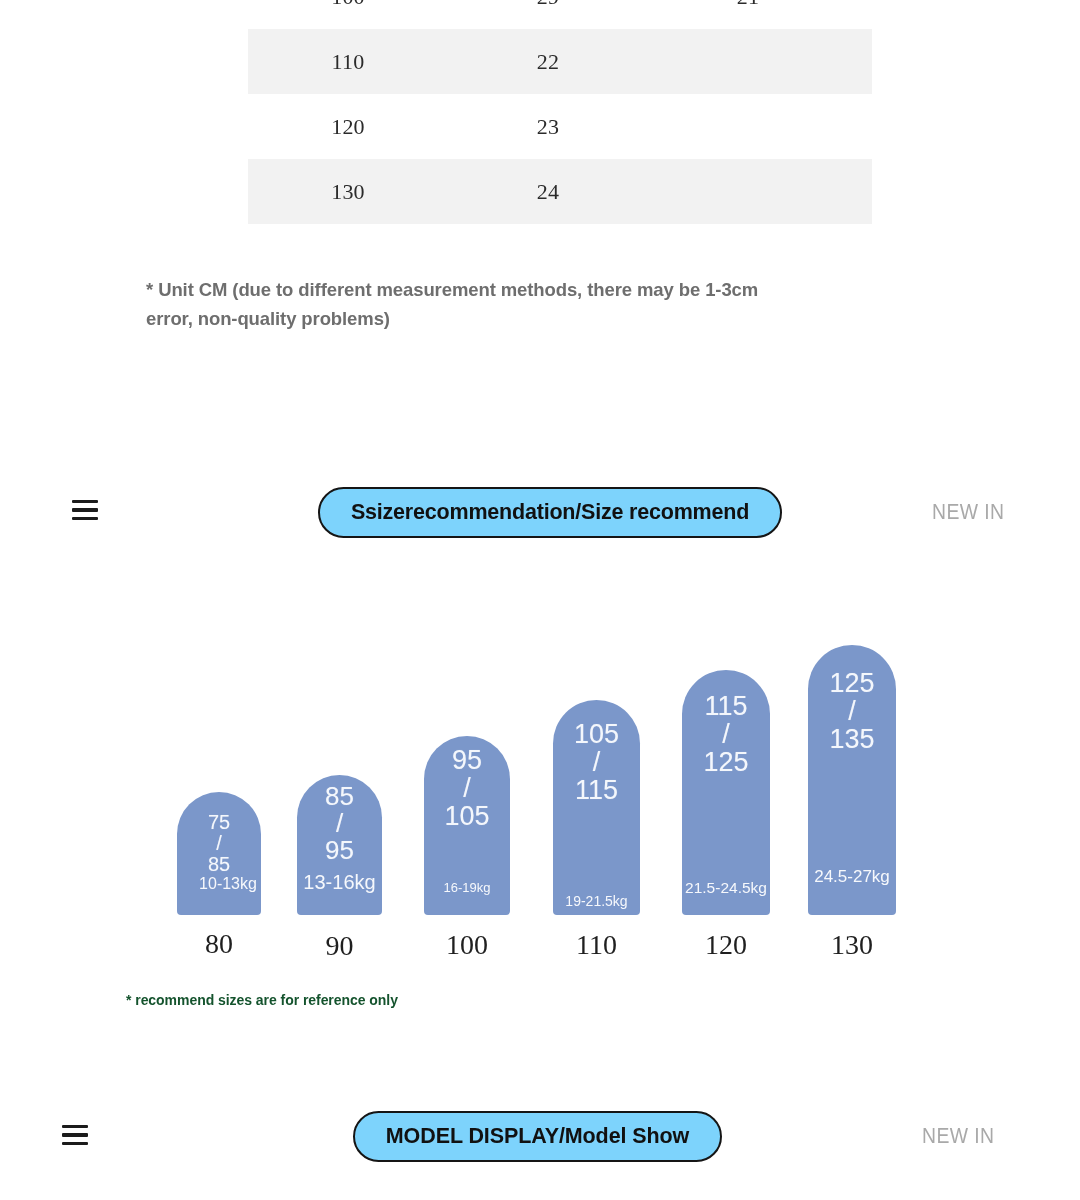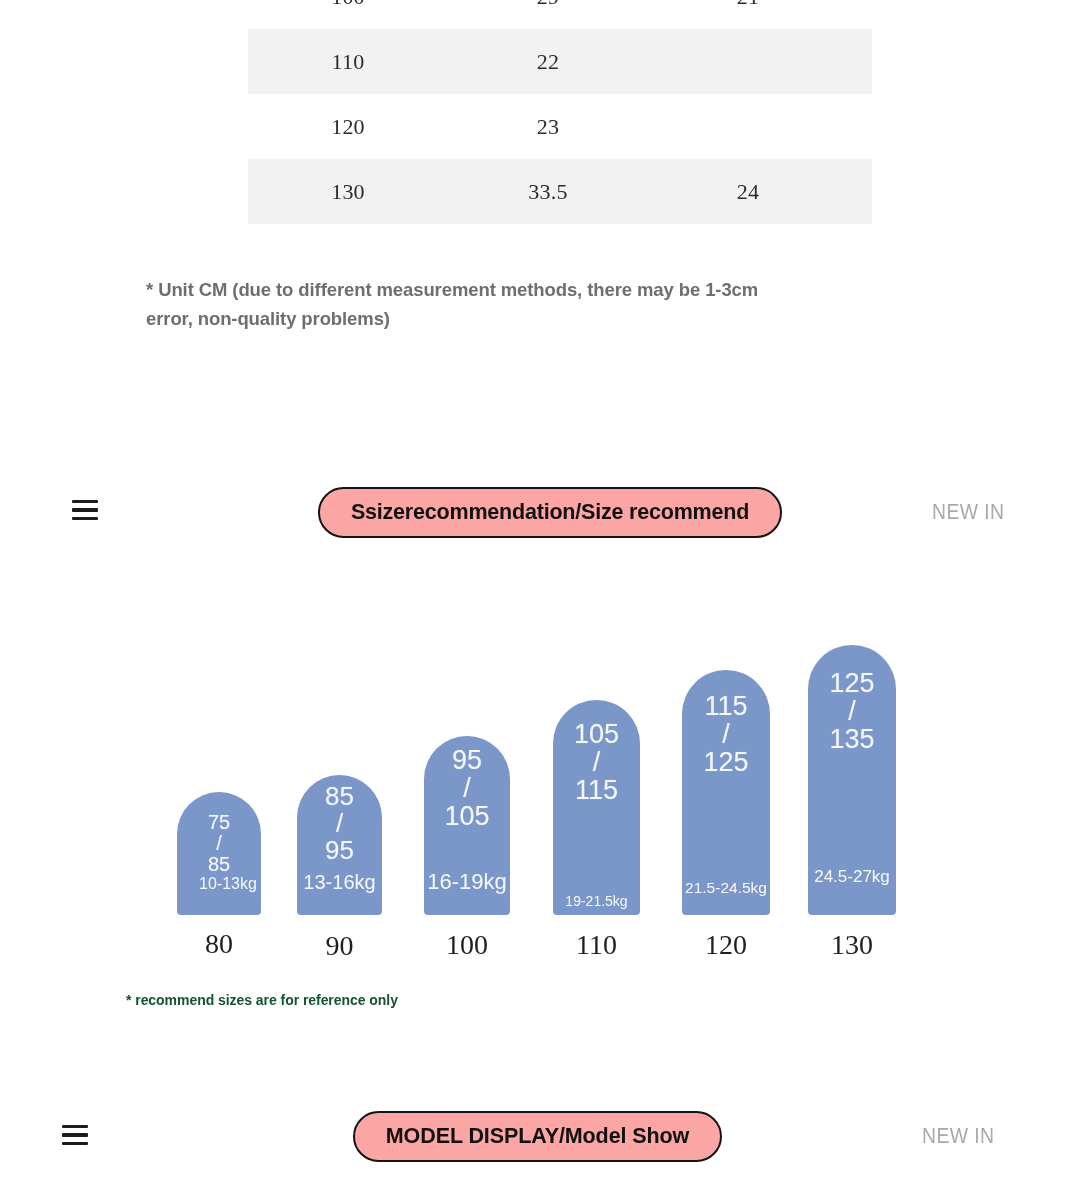--- a/index.html
+++ b/index.html
@@ -83,21 +83,21 @@
     height: 3.2px;
     background: #1b1b1b;
     border-radius: 1px;
   }
 
   .pill {
     position: absolute;
     box-sizing: border-box;
     border: 2.4px solid #151515;
     border-radius: 999px;
-    background: #fca5a5;
+    background: #7dd3fc;
     display: flex;
     align-items: center;
     justify-content: center;
     font-weight: bold;
     color: #111;
     white-space: nowrap;
   }
   #pill-size {
     left: 318px;
     top: 3px;
@@ -194,21 +194,20 @@
   <div class="tbl-row striped">
     <div class="tbl-cell c0">110</div>
     <div class="tbl-cell c2">22</div>
   </div>
   <div class="tbl-row">
     <div class="tbl-cell c0">120</div>
     <div class="tbl-cell c2">23</div>
   </div>
   <div class="tbl-row striped">
     <div class="tbl-cell c0">130</div>
-    <div class="tbl-cell c1">33.5</div>
     <div class="tbl-cell c2">24</div>
   </div>
 </div>
 
 <div id="table-note">* Unit CM (due to different measurement methods, there may be 1-3cm error, non-quality problems)</div>
 
 <div class="section-bar" id="section-bar-size">
   <div class="hamburger-icon">
     <i></i>
       <i></i>
@@ -233,21 +232,21 @@
 /
 95</div>
     <div class="bar-weight" style="bottom:21px; font-size:20px;">13-16kg</div>
   </div>
   <div class="bar-xlabel" style="left:297px; top:930px; width:85px;">90</div>
 
   <div class="chart-bar" style="left:424px; top:736px; width:86px; height:179px; border-radius:43px 43px 4px 4px;">
     <div class="bar-value" style="top:10px; font-size:27px;">95
 /
 105</div>
-    <div class="bar-weight" style="bottom:20px; font-size:22px;">16-19kg</div>
+    <div class="bar-weight" style="bottom:20px; font-size:13px;">16-19kg</div>
   </div>
   <div class="bar-xlabel" style="left:424px; top:929px; width:86px;">100</div>
 
   <div class="chart-bar" style="left:553px; top:700px; width:87px; height:215px; border-radius:44px 44px 4px 4px;">
     <div class="bar-value" style="top:20px; font-size:27px;">105
 /
 115</div>
     <div class="bar-weight" style="bottom:6px; font-size:14px;margin-top:32px;">19-21.5kg</div>
   </div>
   <div class="bar-xlabel" style="left:553px; top:929px; width:87px;">110</div>

